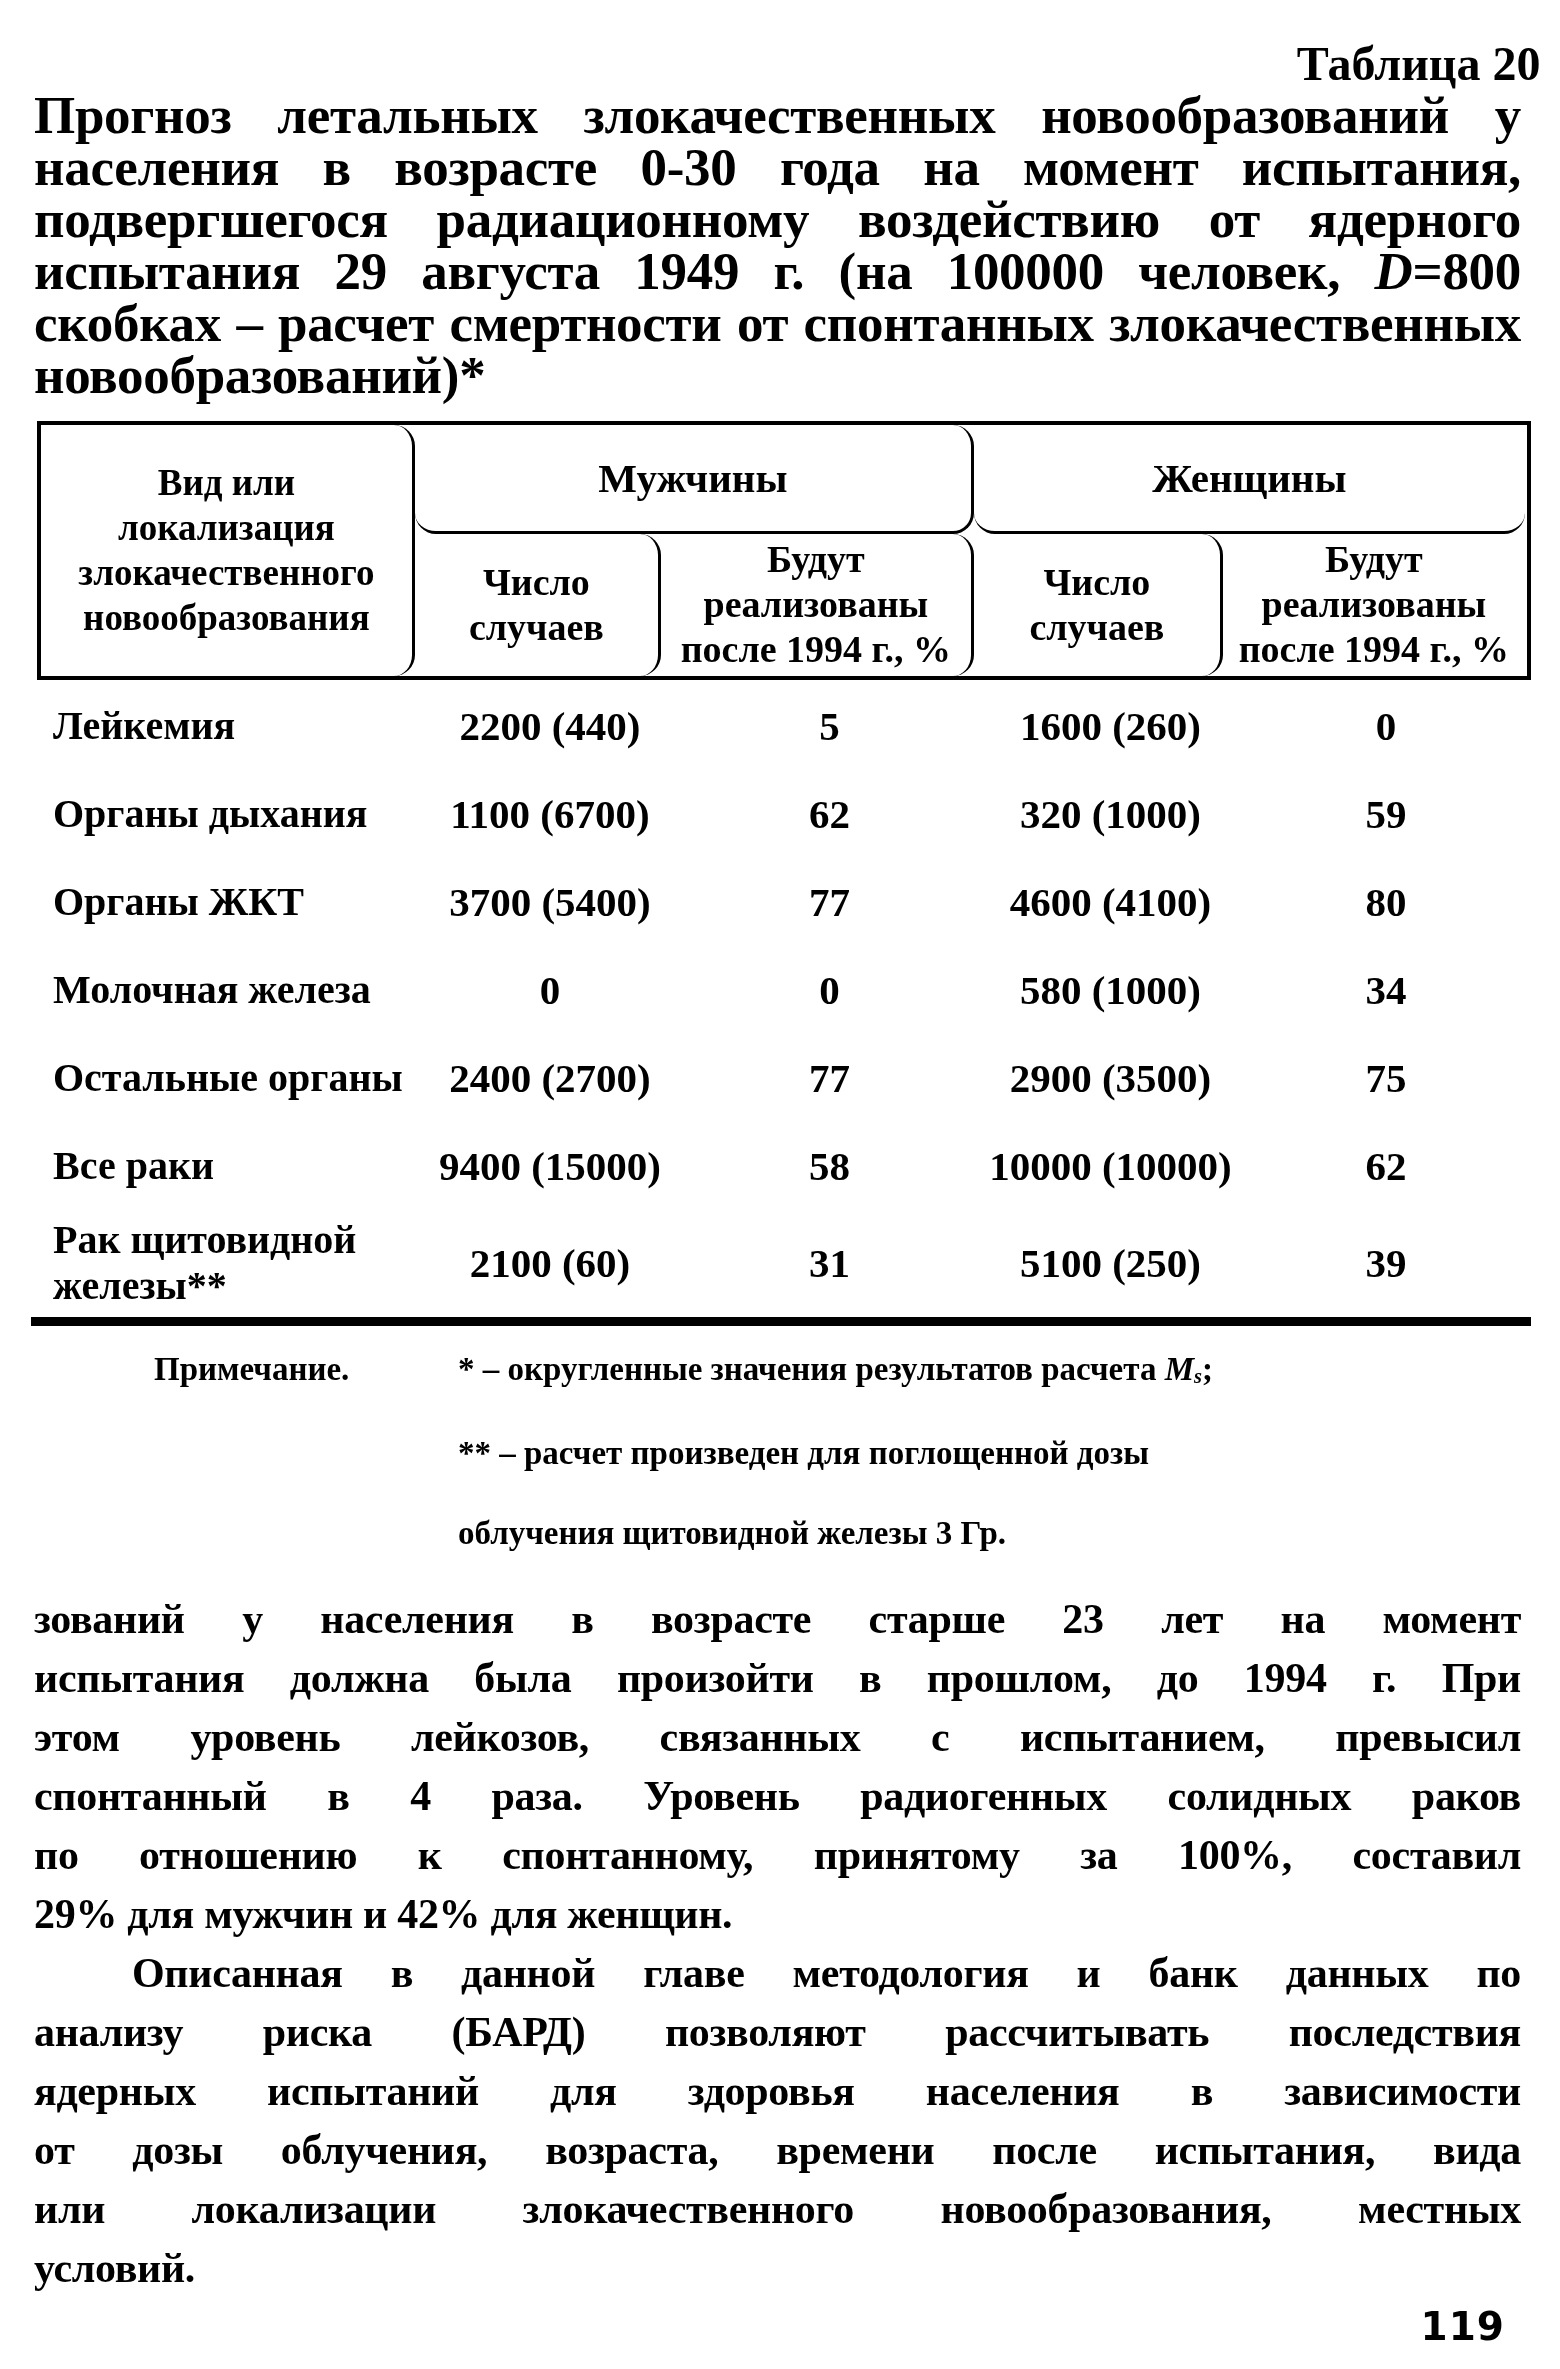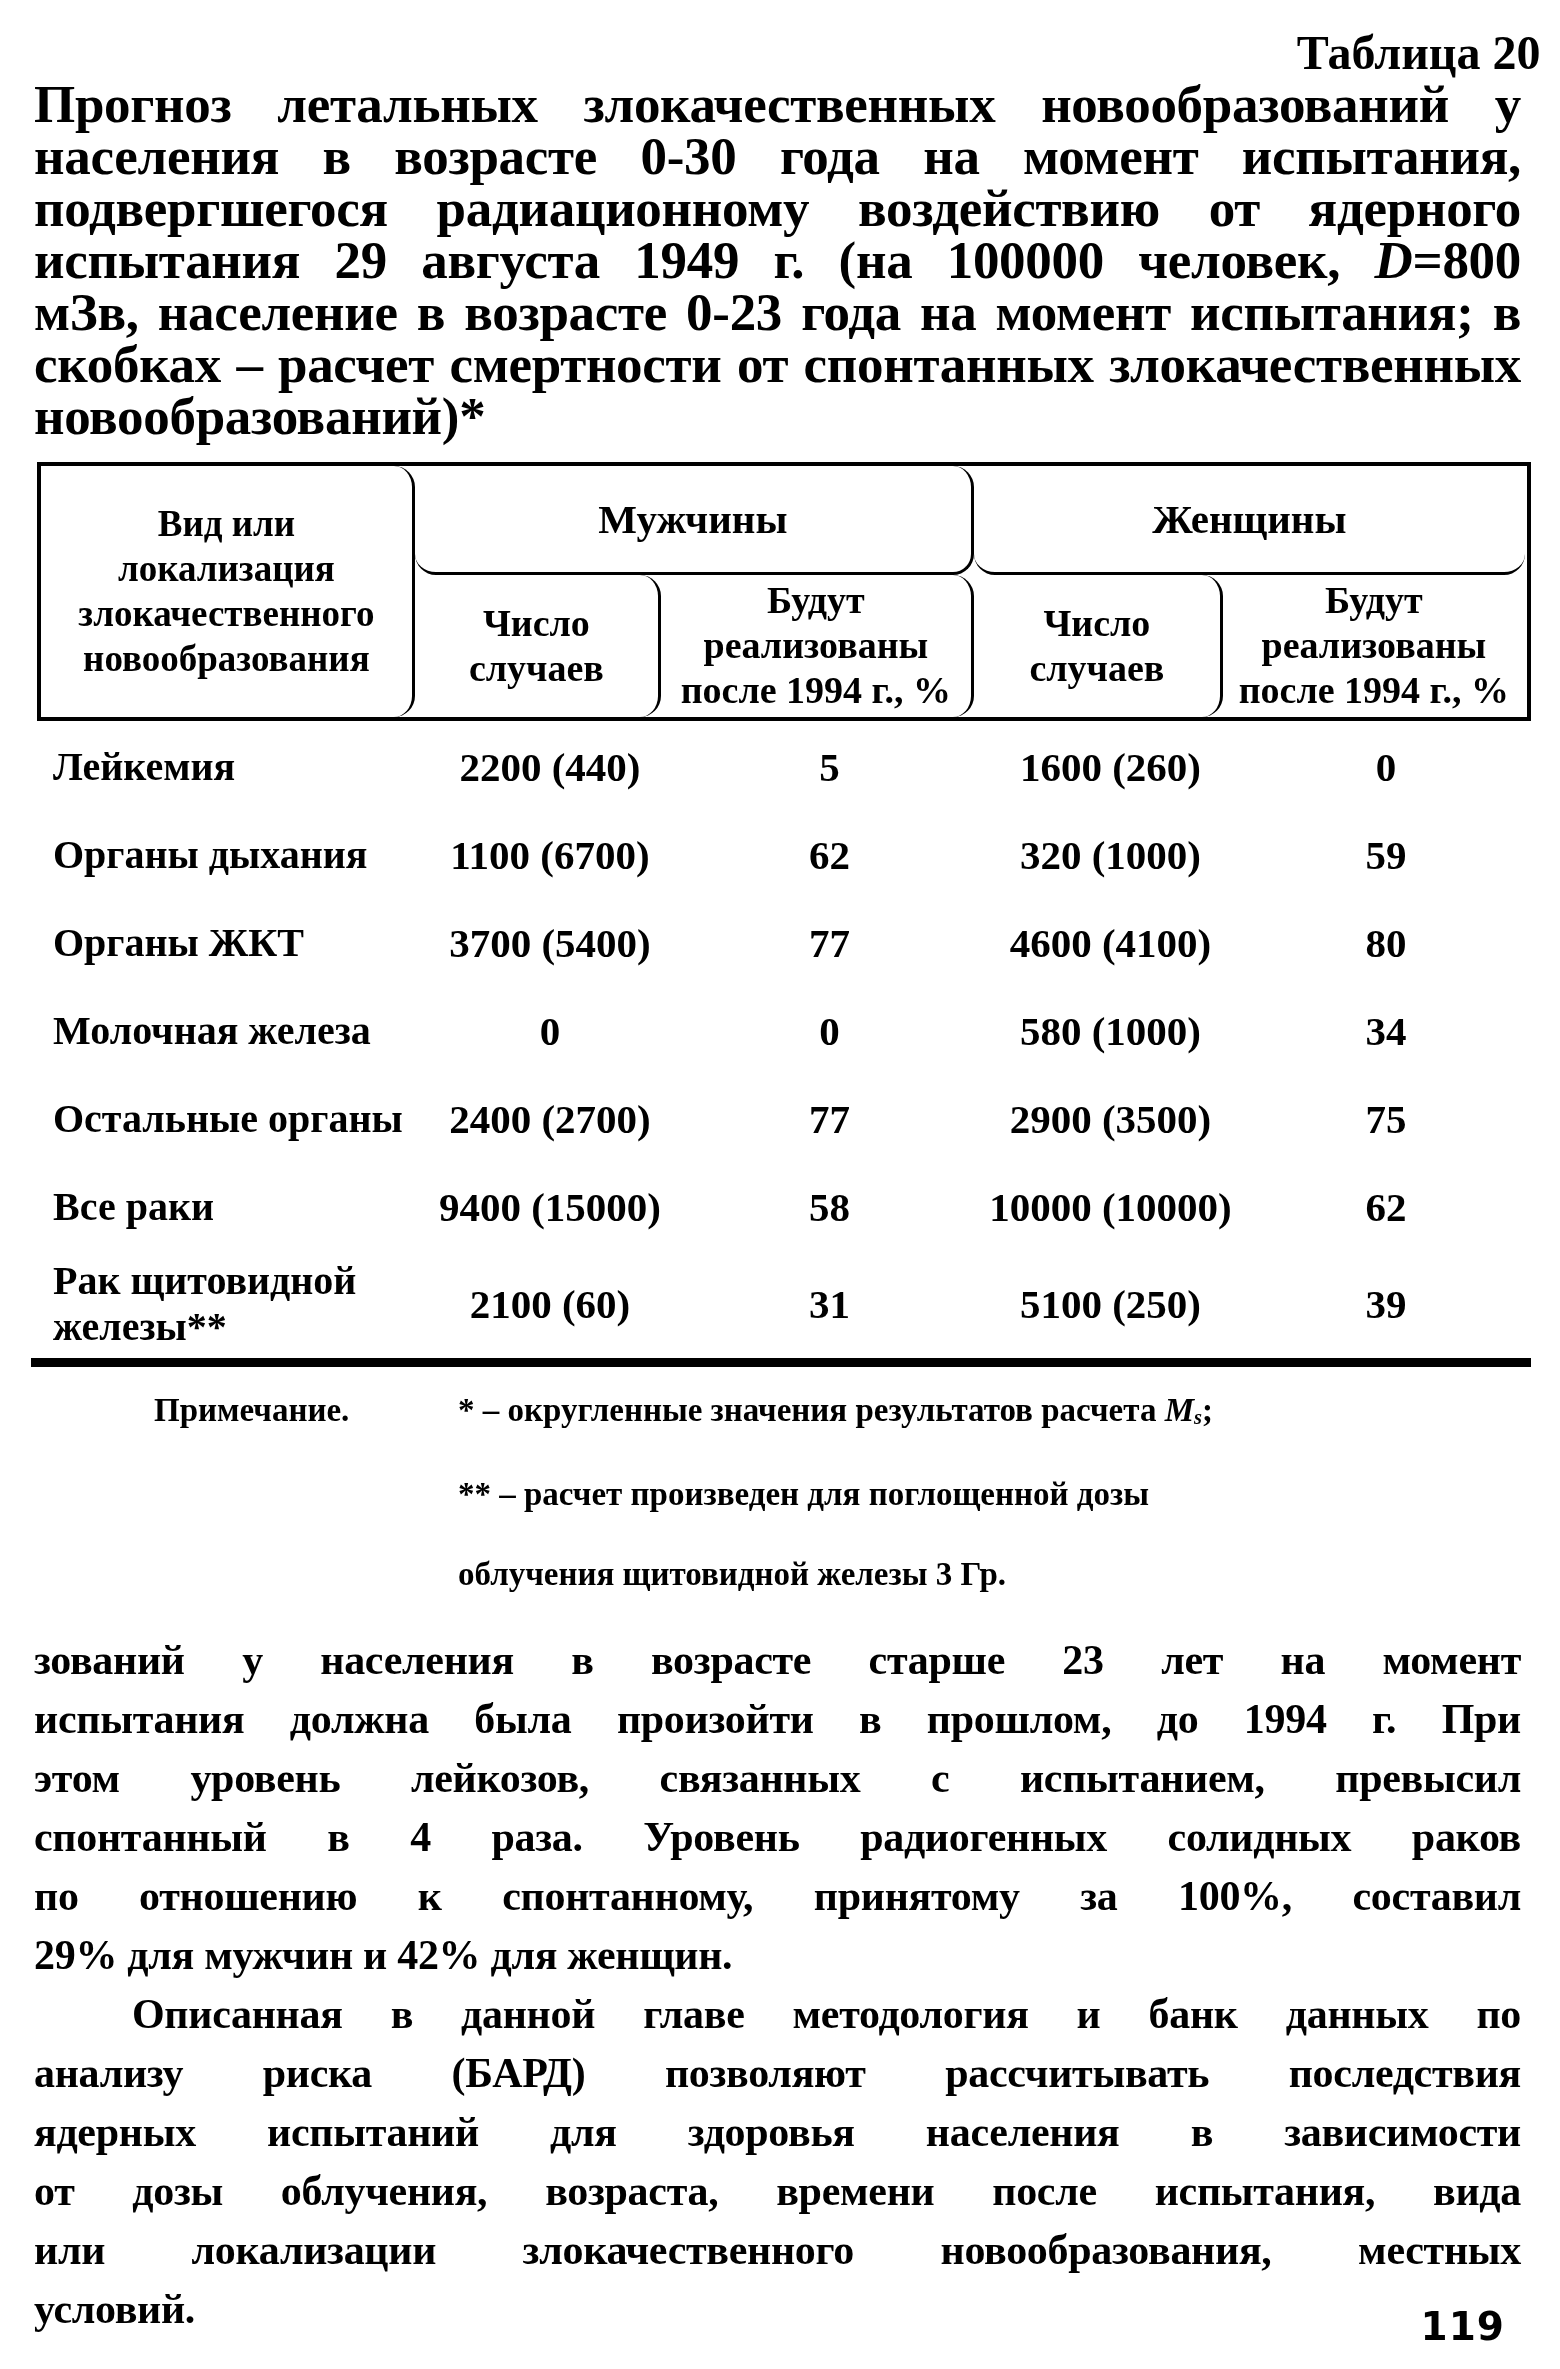--- a/index.html
+++ b/index.html
@@ -10,21 +10,21 @@
     width: 1560px; height: 2370px;
     background: #ffffff;
     color: #000;
     font-family: "Liberation Serif", "DejaVu Serif", serif;
     font-weight: 700;
     overflow: hidden;
   }
   .content { padding-left: 34px; width: 1521px; }
 
   .table-caption {
-    margin-top: 27px;
+    margin-top: 38px;
     font-size: 48px; line-height: 51px;
     text-align: right;
     margin-right: -19.5px;
   }
 
   .doc-title { font-size: 53px; line-height: 52px; }
   .jline {
     text-align: justify;
     text-align-last: justify;
     letter-spacing: -0.3px;
@@ -90,21 +90,20 @@
 <div class="page">
   <div class="content">
 
     <div class="table-caption">Таблица 20</div>
 
     <div class="doc-title">
       <div class="jline">Прогноз летальных злокачественных новообразований у</div>
       <div class="jline">населения в возрасте 0-30 года на момент испытания,</div>
       <div class="jline">подвергшегося радиационному воздействию от ядерного</div>
       <div class="jline"><span>испытания 29 августа 1949 г. (на 100000 человек, </span><span class="ital">D</span><span>=800</span></div>
-      <div class="jline">мЗв, население в возрасте 0-23 года на момент испытания; в</div>
       <div class="jline">скобках – расчет смертности от спонтанных злокачественных</div>
       <div class="jline left-last">новообразований)*</div>
     </div>
 
     <div class="tbl">
       <div class="thead">
         <div class="hc h-type">Вид или локализация злокачественного новообразования</div>
         <div class="hc h-men">Мужчины</div>
         <div class="hc h-women">Женщины</div>
         <div class="hc h-sub h-s1">Число случаев</div>

